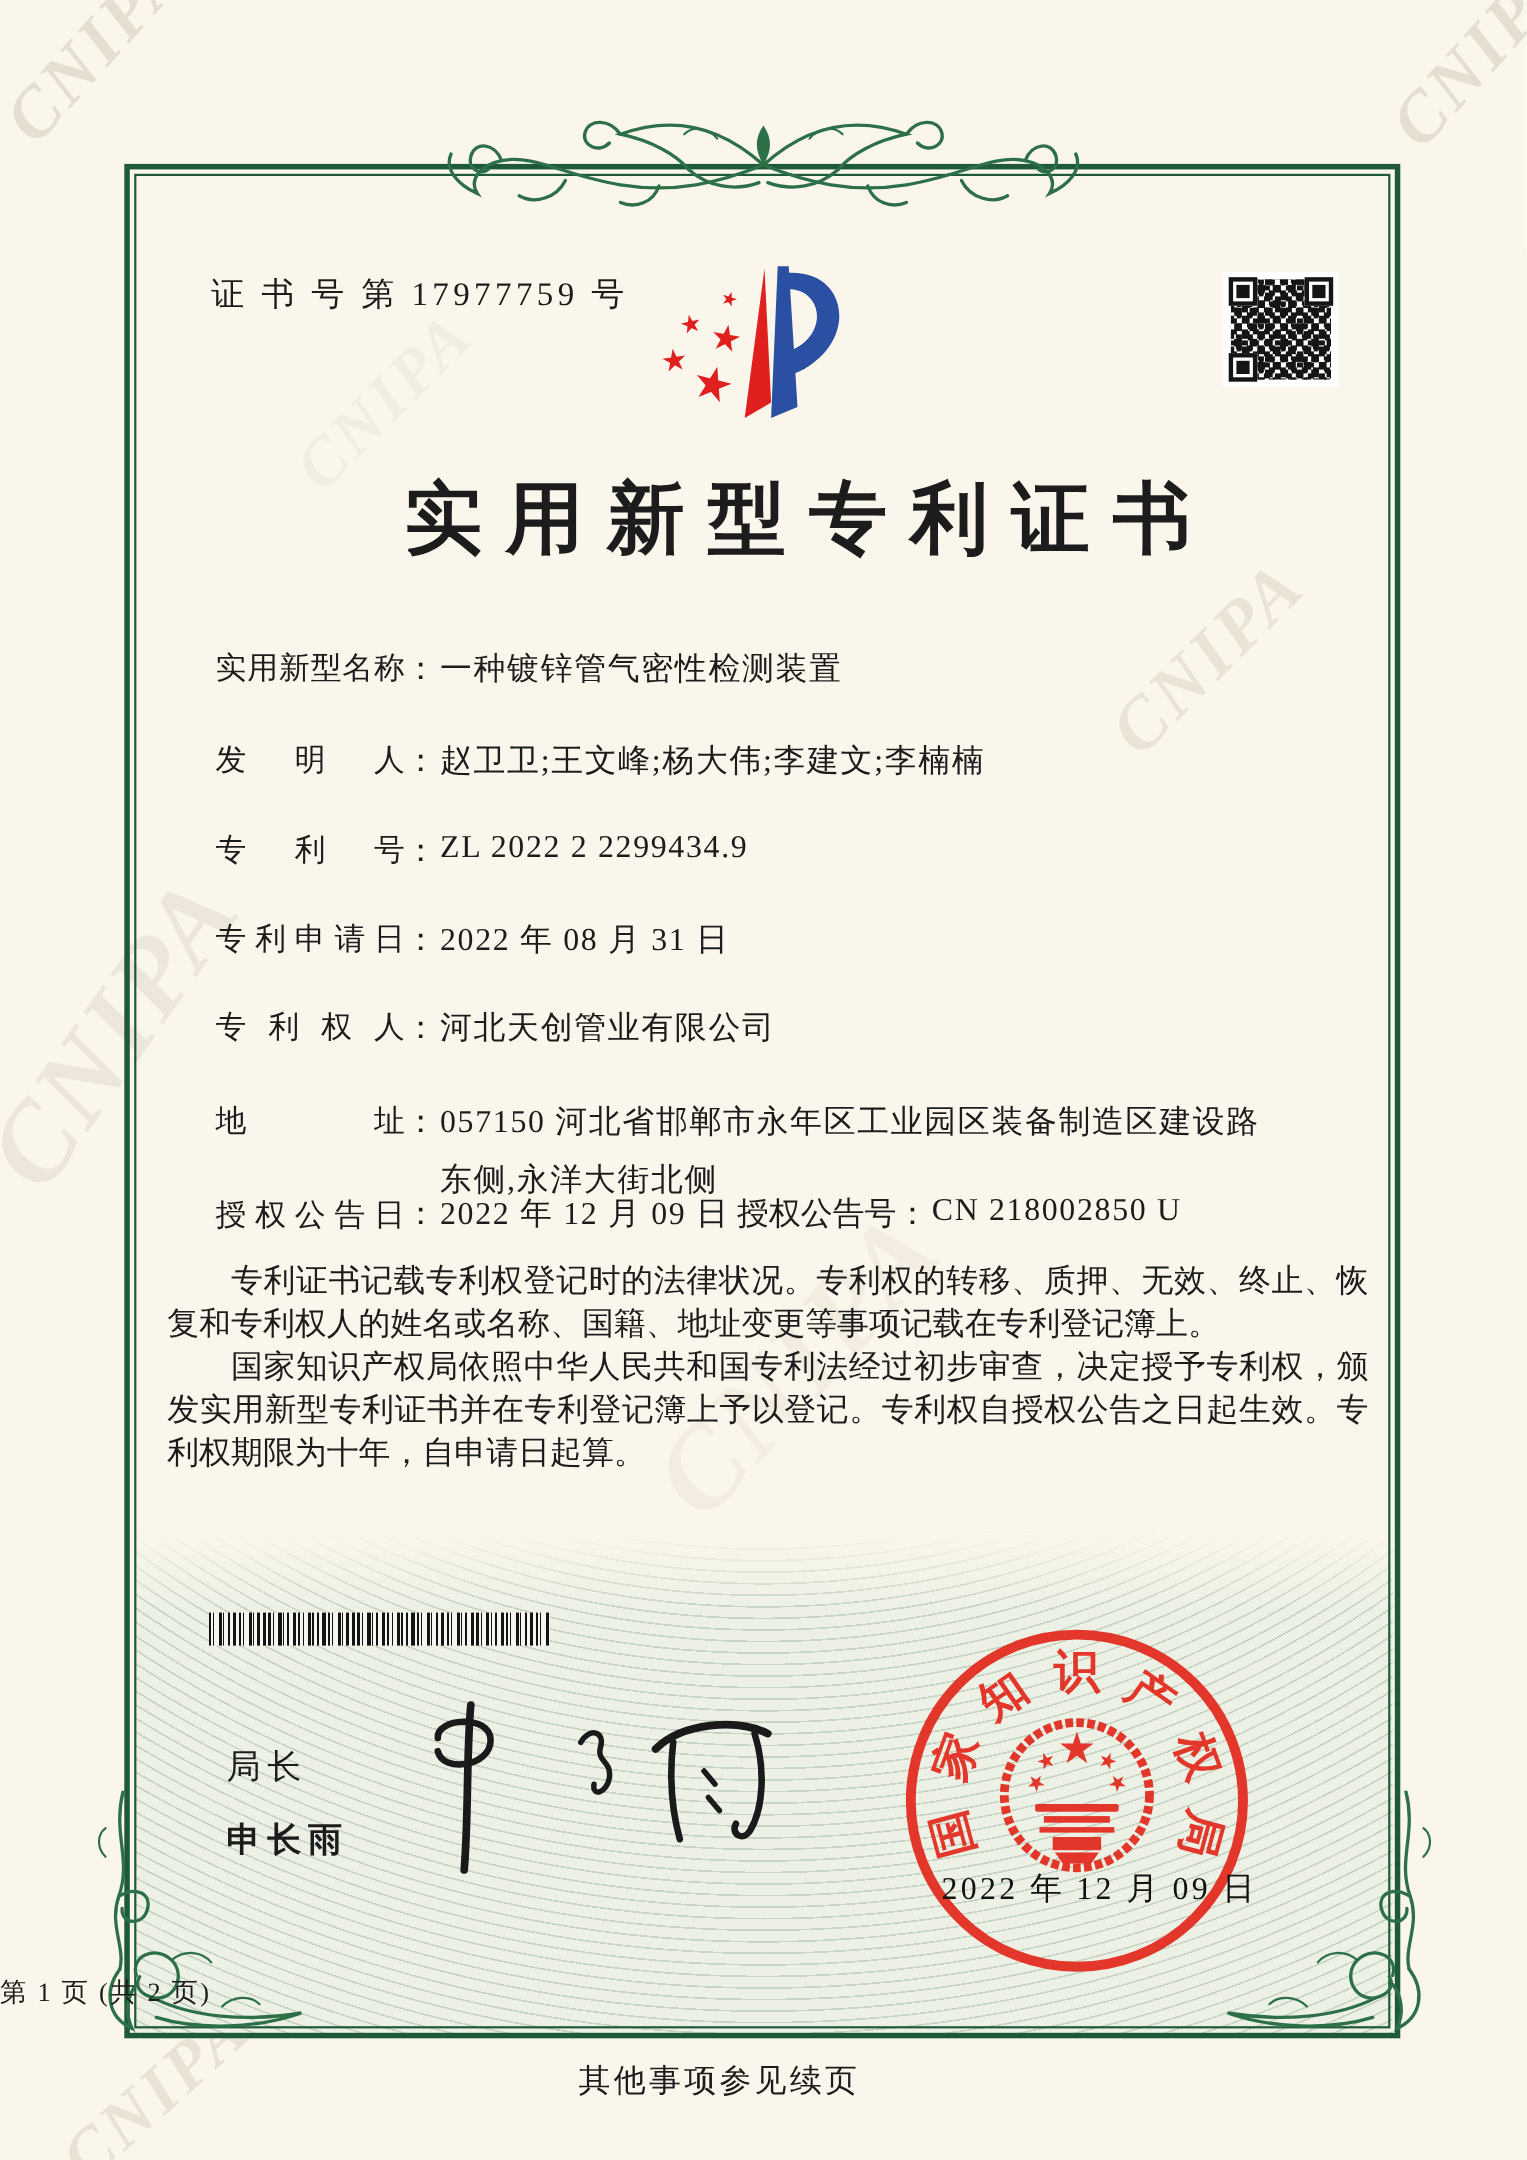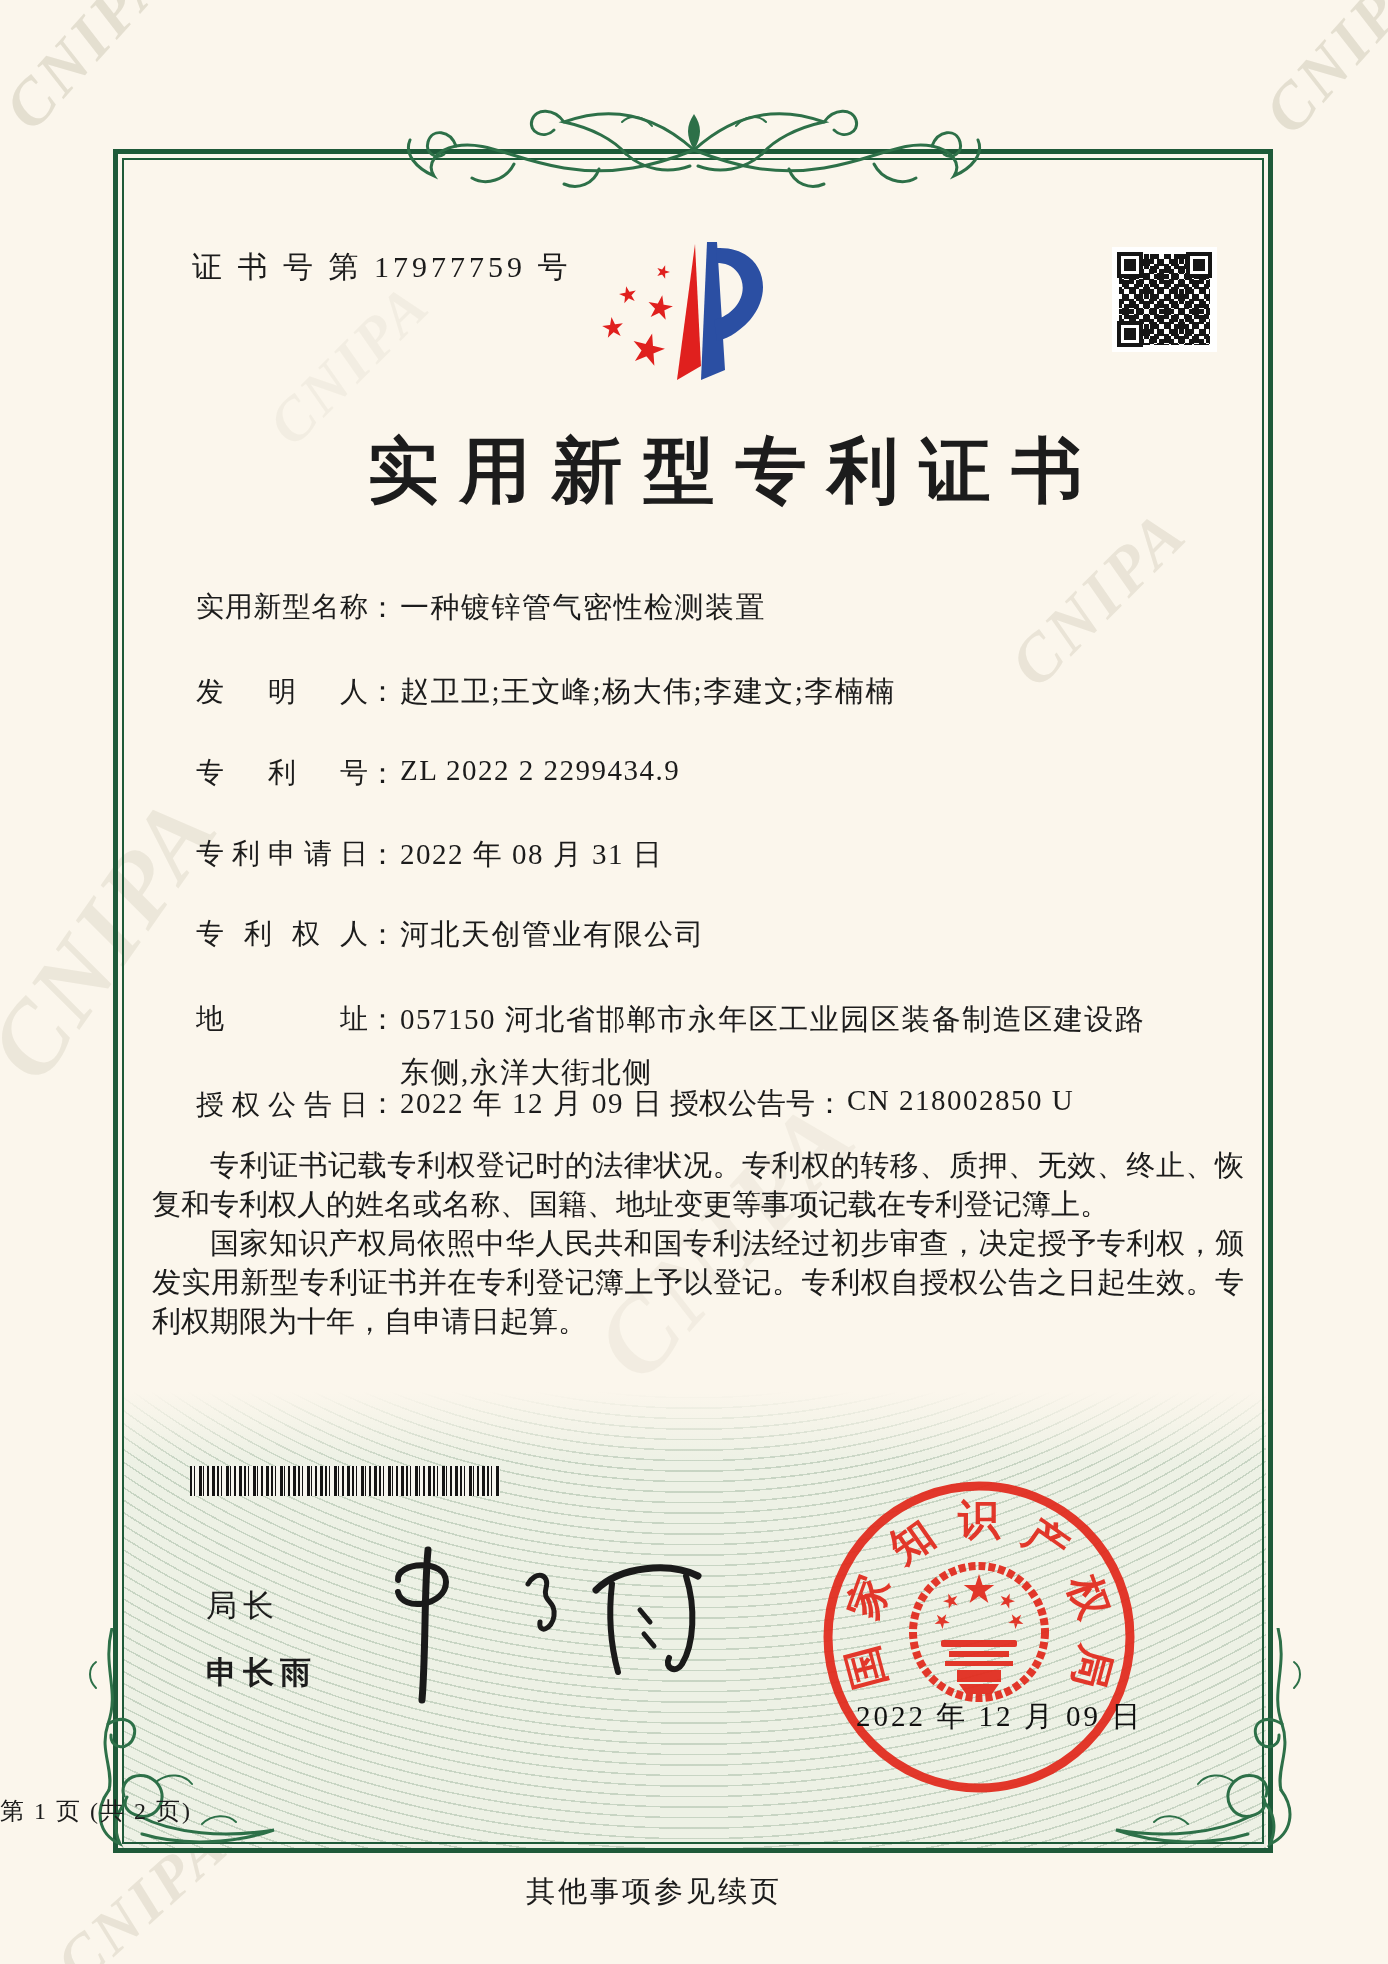--- a/index.html
+++ b/index.html
@@ -149,21 +149,21 @@
     <div class="fp bl"></div>
   </div>
 
   <div class="title">实用新型专利证书</div>
 
   <div class="frow" style="top:588px;">
     <span class="flabel">实用新型名称</span>
       <span class="colon">：</span>
     <span class="fvalue">一种镀锌管气密性检测装置</span>
   </div>
-  <div class="frow" style="top:672px;align-items:center;">
+  <div class="frow" style="top:672px;">
     <span class="flabel">发明人</span>
       <span class="colon">：</span>
     <span class="fvalue">赵卫卫;王文峰;杨大伟;李建文;李楠楠</span>
   </div>
   <div class="frow" style="top:754px;">
     <span class="flabel">专利号</span>
       <span class="colon">：</span>
     <span class="fvalue">ZL 2022 2 2299434.9</span>
   </div>
   <div class="frow" style="top:835px;">

